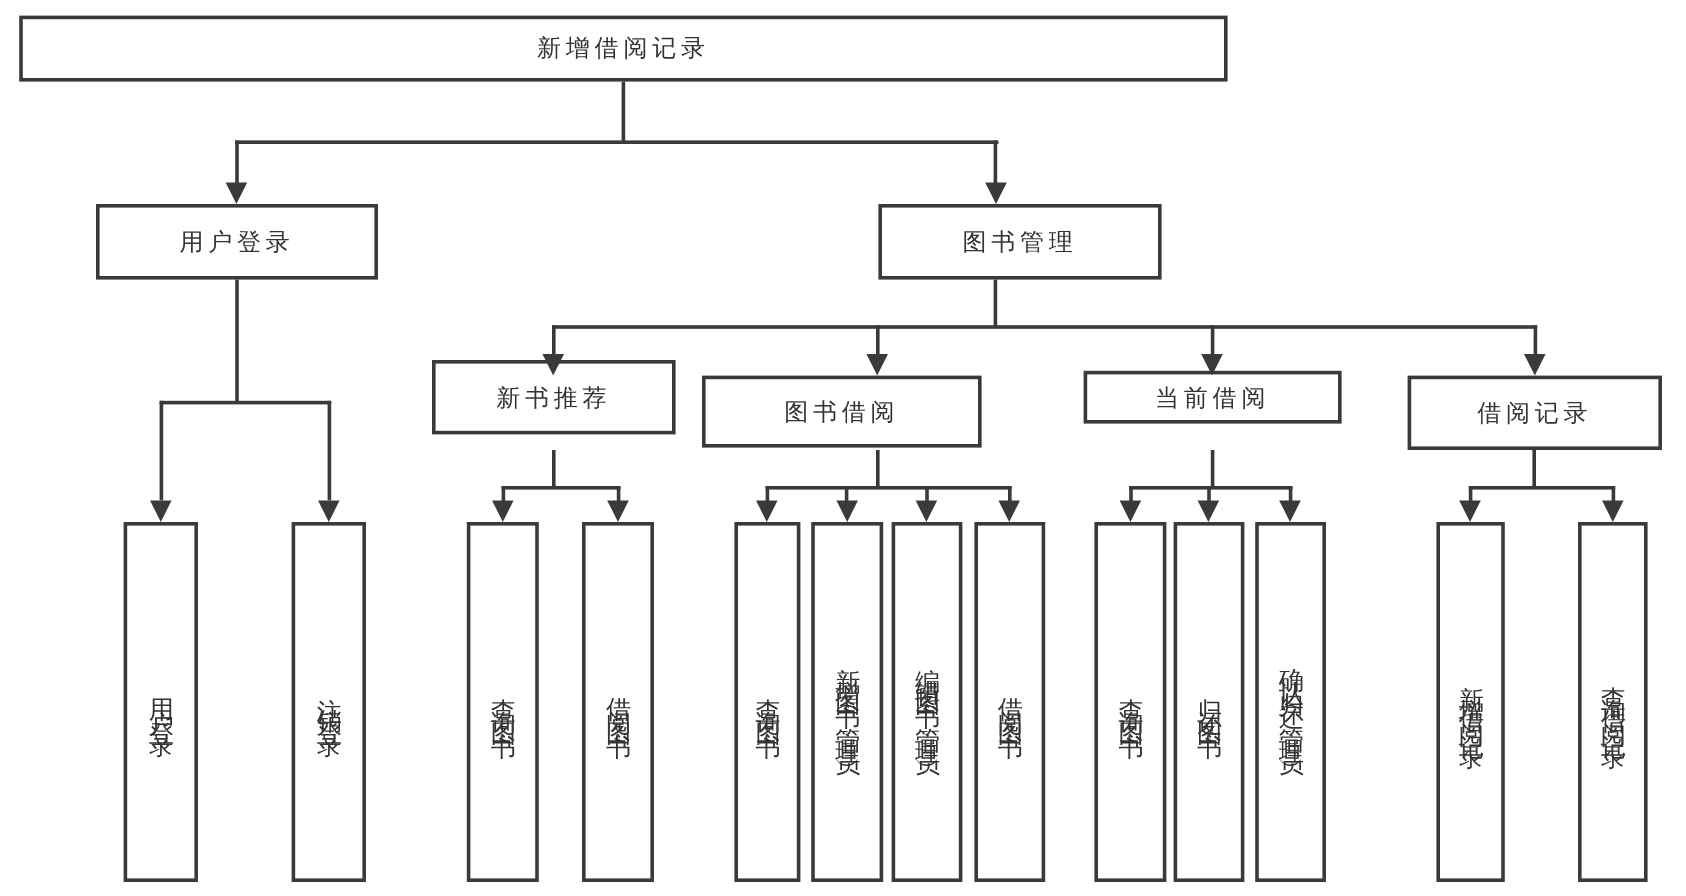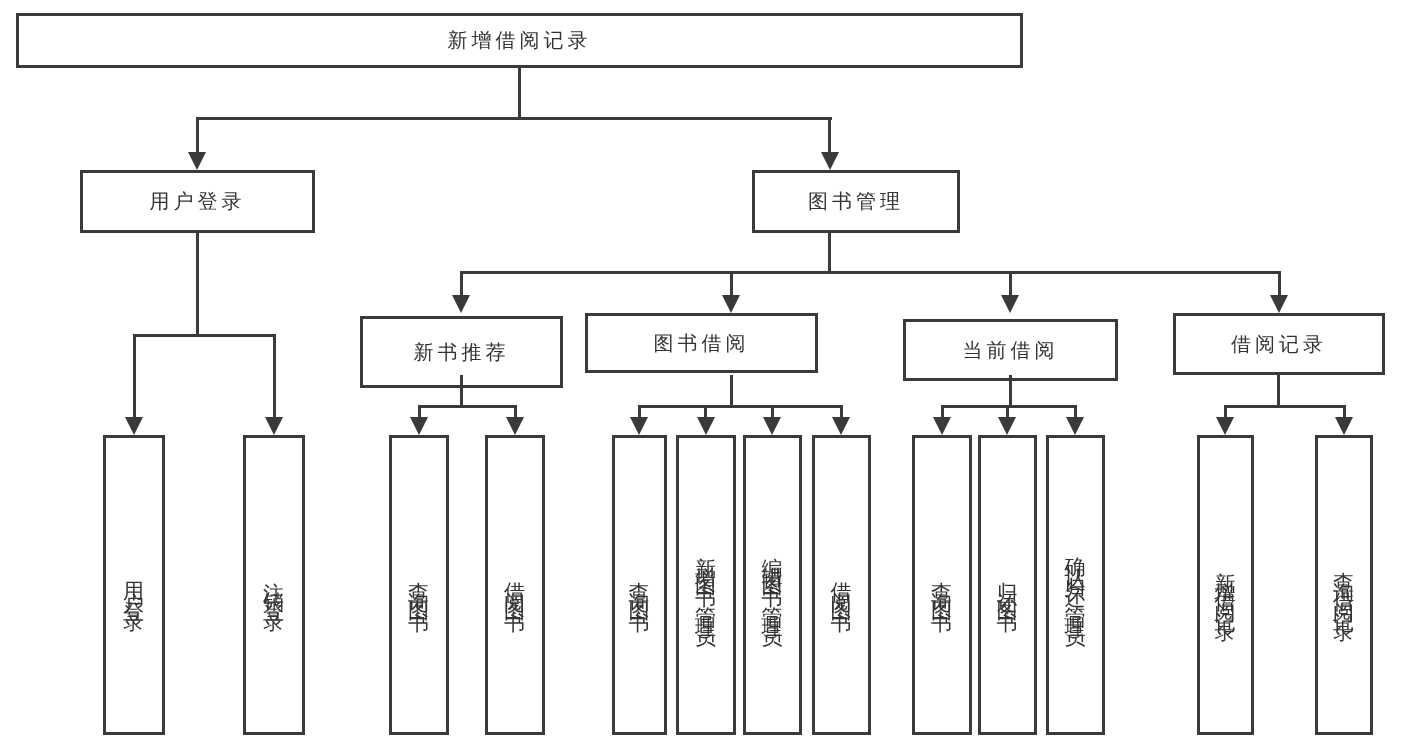--- a/index.html
+++ b/index.html
@@ -61,31 +61,31 @@
 
 <div class="canvas">
 
   <div class="box hbox" style="left:16px;top:13px;width:1007px;height:55px">
     <span>新增借阅记录</span>
   </div>
 
   <div class="box hbox" style="left:80px;top:170px;width:235px;height:63px">
     <span>用户登录</span>
   </div>
-  <div class="box hbox" style="left:752px;top:170px;width:208px;height:63px">
+  <div class="box hbox" style="left:732px;top:170px;width:236px;height:63px">
     <span>图书管理</span>
   </div>
 
-  <div class="box hbox" style="left:360px;top:316px;width:203px;height:72px">
+  <div class="box hbox" style="left:360px;top:300px;width:203px;height:62px">
     <span>新书推荐</span>
   </div>
   <div class="box hbox" style="left:585px;top:313px;width:233px;height:60px">
     <span>图书借阅</span>
   </div>
-  <div class="box hbox" style="left:903px;top:319px;width:215px;height:62px">
+  <div class="box hbox" style="left:903px;top:309px;width:215px;height:44px">
     <span>当前借阅</span>
   </div>
   <div class="box hbox" style="left:1173px;top:313px;width:212px;height:62px">
     <span>借阅记录</span>
   </div>
 
   <div class="box vbox" style="left:103px;width:62px">
     <span class="vtext">用户登录</span>
   </div>
   <div class="box vbox" style="left:243px;width:62px">

